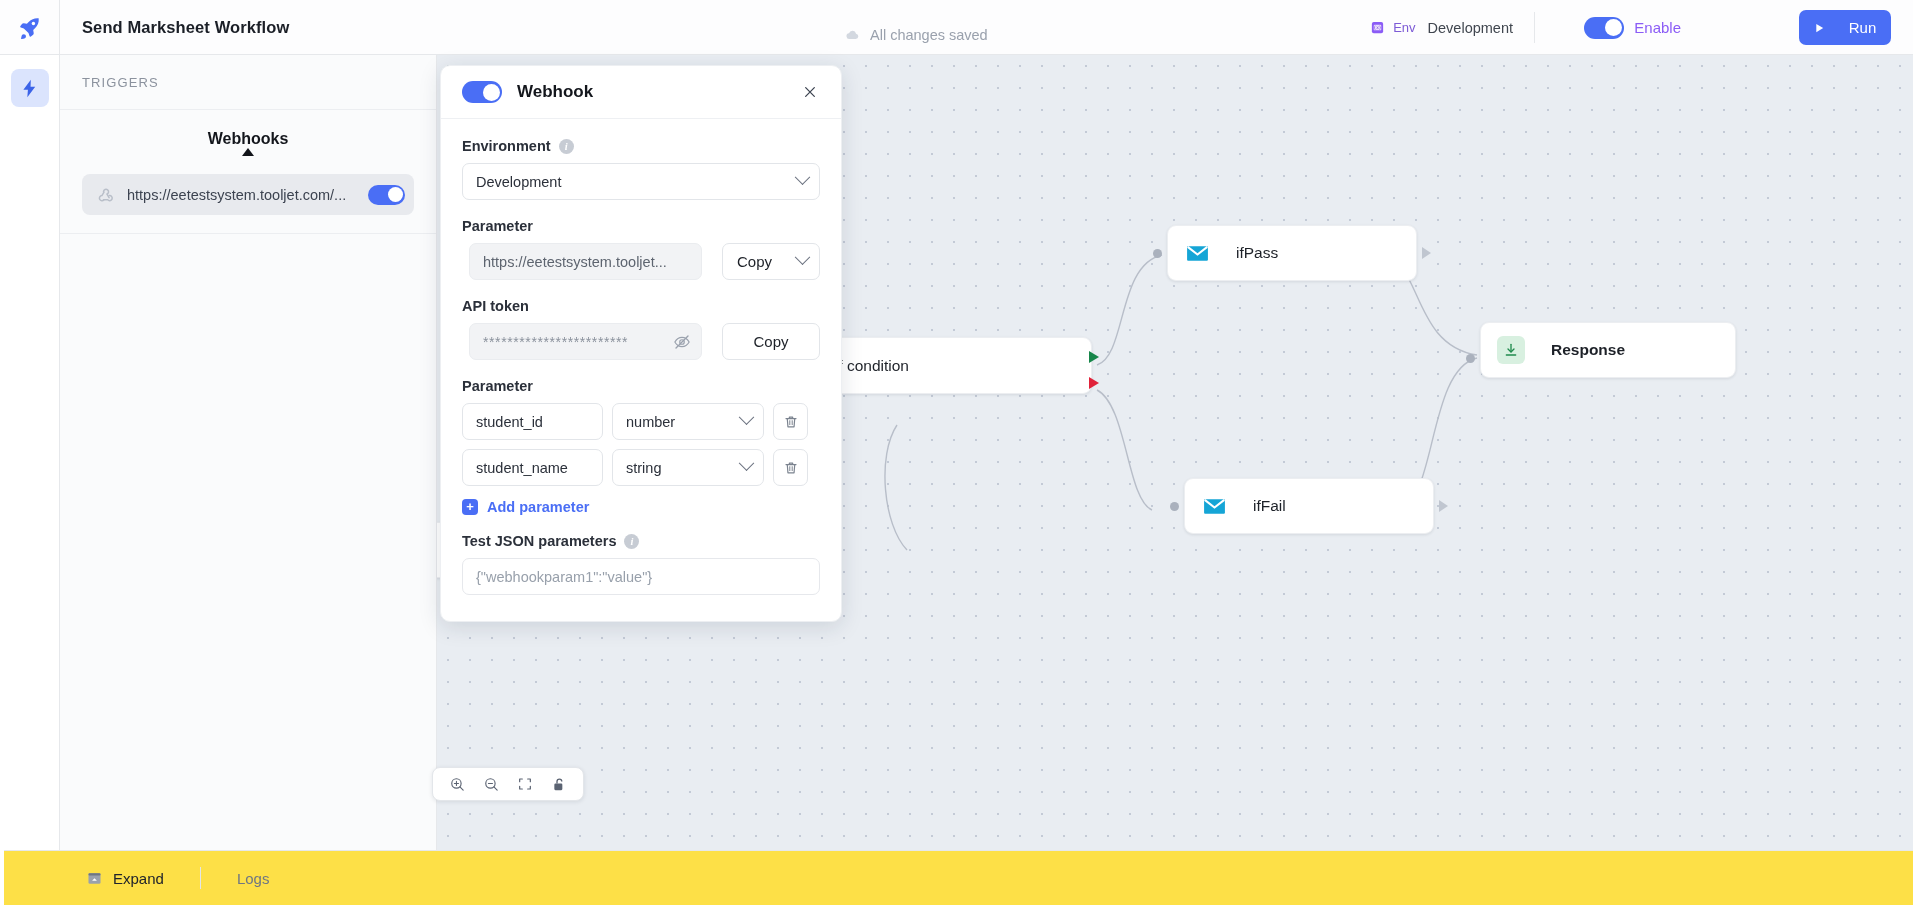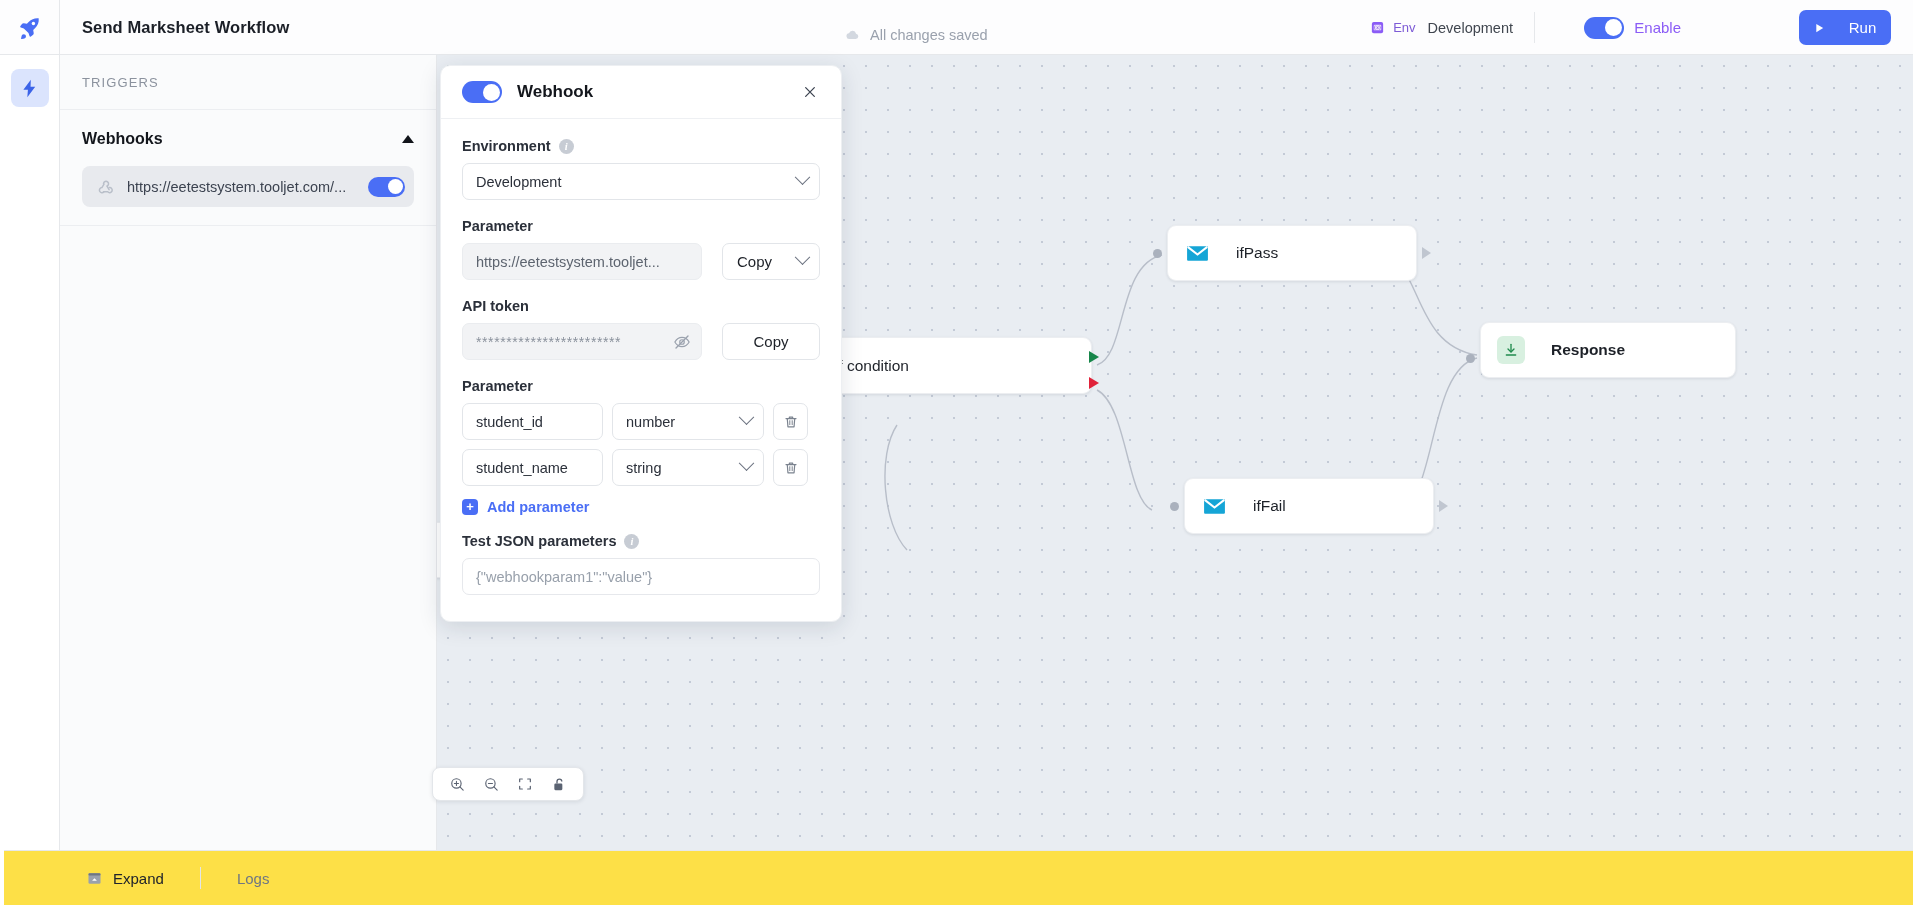--- a/index.html
+++ b/index.html
@@ -83,21 +83,21 @@
     height: 55px; display: flex; align-items: center; padding-left: 22px;
     border-bottom: 1px solid #eceef1;
   }
   .panel-head-text {
     font-size: 13px; letter-spacing: 1.1px; color: #8b929e; font-weight: 400;
   }
   .panel-sec {
     padding: 20px 22px 18px 22px; border-bottom: 1px solid #eceef1;
   }
   .panel-sec-head {
-    display: flex; align-items: center; justify-content: space-between; cursor: pointer;
+    display: flex; align-items: center; justify-content: center; cursor: pointer; flex-direction: column;
   }
   .panel-sec-title { font-size: 16px; font-weight: 700; color: #13161c; }
   .caret-up { width: 0; height: 0; border-left: 6px solid transparent; border-right: 6px solid transparent; border-bottom: 8px solid #11141a; }
   .hook-row {
     margin-top: 18px; height: 41px; border-radius: 8px; background: #e8eaee;
     display: flex; align-items: center; padding: 0 9px 0 14px; gap: 12px; cursor: pointer;
   }
   .hook-url {
     flex: 1; font-size: 14.5px; color: #3c4350; white-space: nowrap; overflow: hidden; text-overflow: ellipsis;
   }
@@ -171,21 +171,21 @@
     color: #fff; font-size: 10.5px; font-weight: 700; font-style: italic;
     display: flex; align-items: center; justify-content: center; font-family: "Liberation Serif", serif;
   }
   .select-box {
     height: 37px; border: 1px solid #e2e5e9; border-radius: 7px; background: #fff;
     display: flex; align-items: center; padding: 0 11px 0 13px; cursor: pointer;
   }
   .select-val { flex: 1; font-size: 14.5px; color: #2b303a; }
   .chev { width: 11px; height: 11px; border-right: 1.6px solid #6b7280; border-bottom: 1.6px solid #6b7280; transform: rotate(45deg) translate(-3px,-3px); flex: none; }
   .field-gap { margin-top: 18px; }
-  .row { display: flex; gap: 20px; align-items: flex-start; }
+  .row { display: flex; gap: 20px; align-items: flex-start; margin-left: 7px; }
   .readonly-input {
     flex: 1; height: 37px; border: 1px solid #eaecef; border-radius: 7px; background: #f2f3f5;
     display: flex; align-items: center; padding: 0 10px 0 13px; gap: 8px; overflow: hidden;
   }
   .readonly-text { flex: 1; font-size: 14.5px; color: #5d646f; white-space: nowrap; overflow: hidden; text-overflow: ellipsis; }
   .copy-btn {
     width: 98px; height: 37px; border: 1px solid #e2e5e9; border-radius: 7px; background: #fff;
     display: flex; align-items: center; justify-content: center; gap: 0; cursor: pointer;
   }
   .copy-btn.split { justify-content: space-between; padding: 0 11px 0 14px; }

